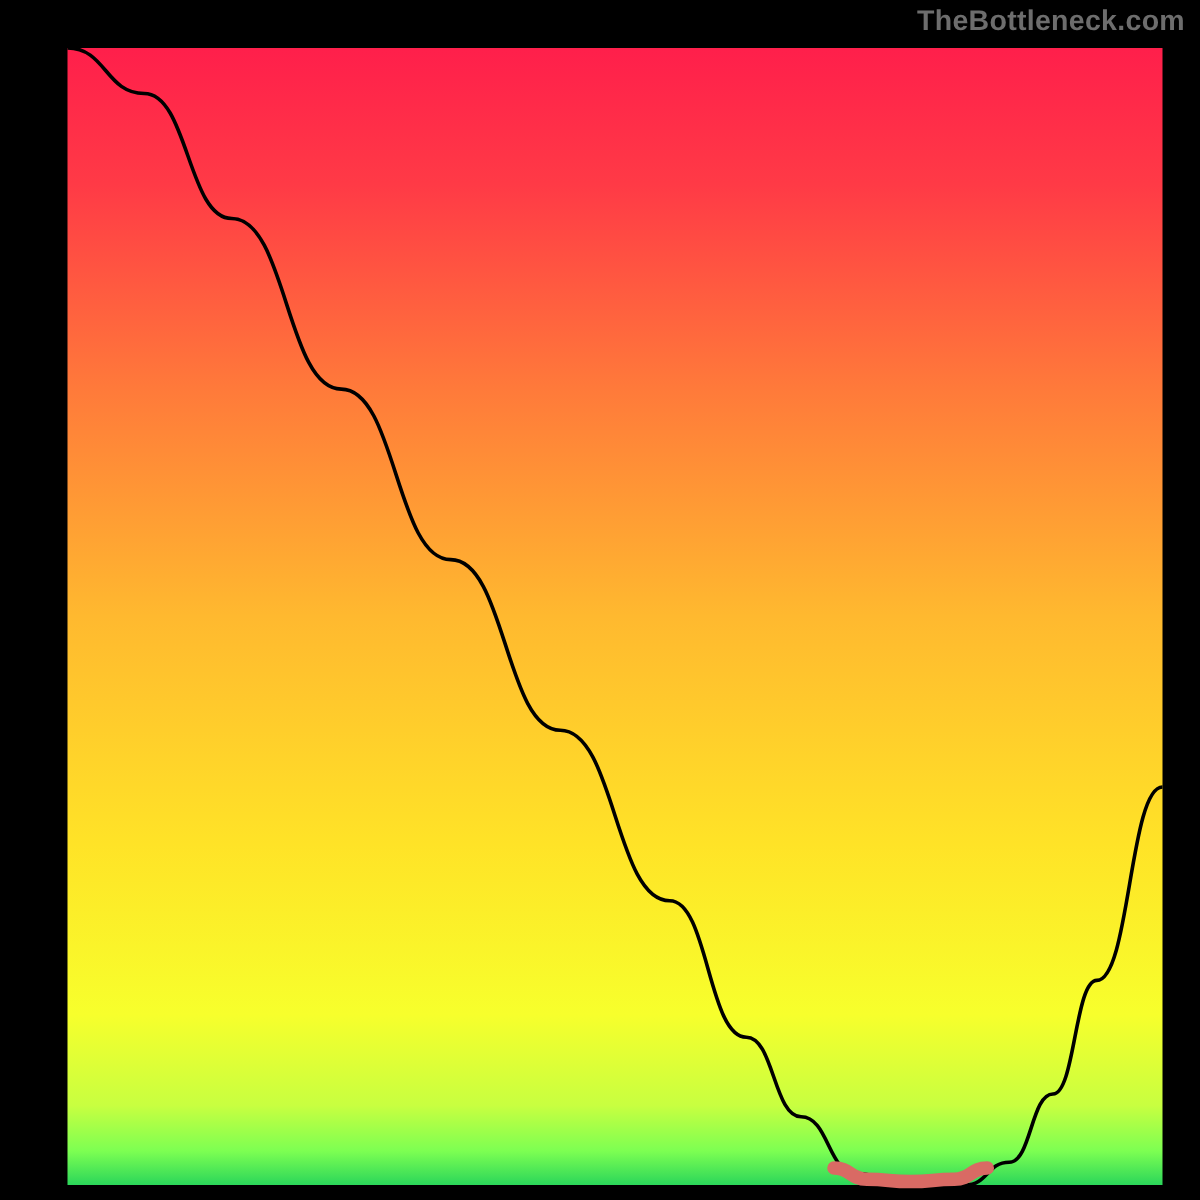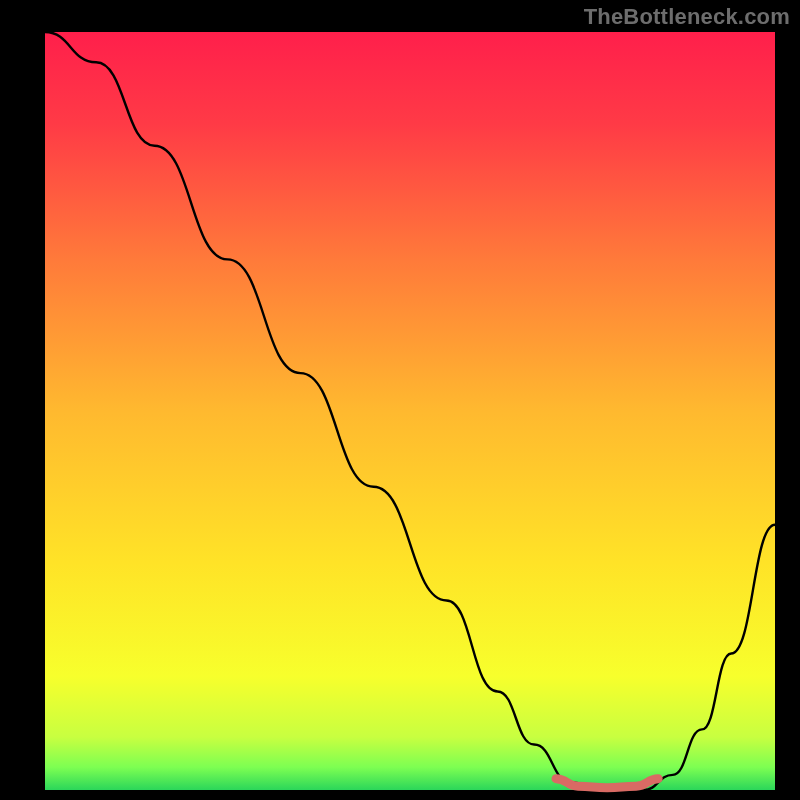--- a/index.html
+++ b/index.html
@@ -14,21 +14,21 @@
     position: relative;
     width: 800px;
     height: 800px;
     background: #000;
   }
   .watermark {
     position: absolute;
     top: 4px;
     right: 10px;
     color: #6d6d6d;
-    font-size: 22px;
+    font-size: 19px;
     font-weight: 600;
     letter-spacing: 0.2px;
   }
   svg {
     position: absolute;
     top: 0;
     left: 0;
   }
 </style>
 </head>

